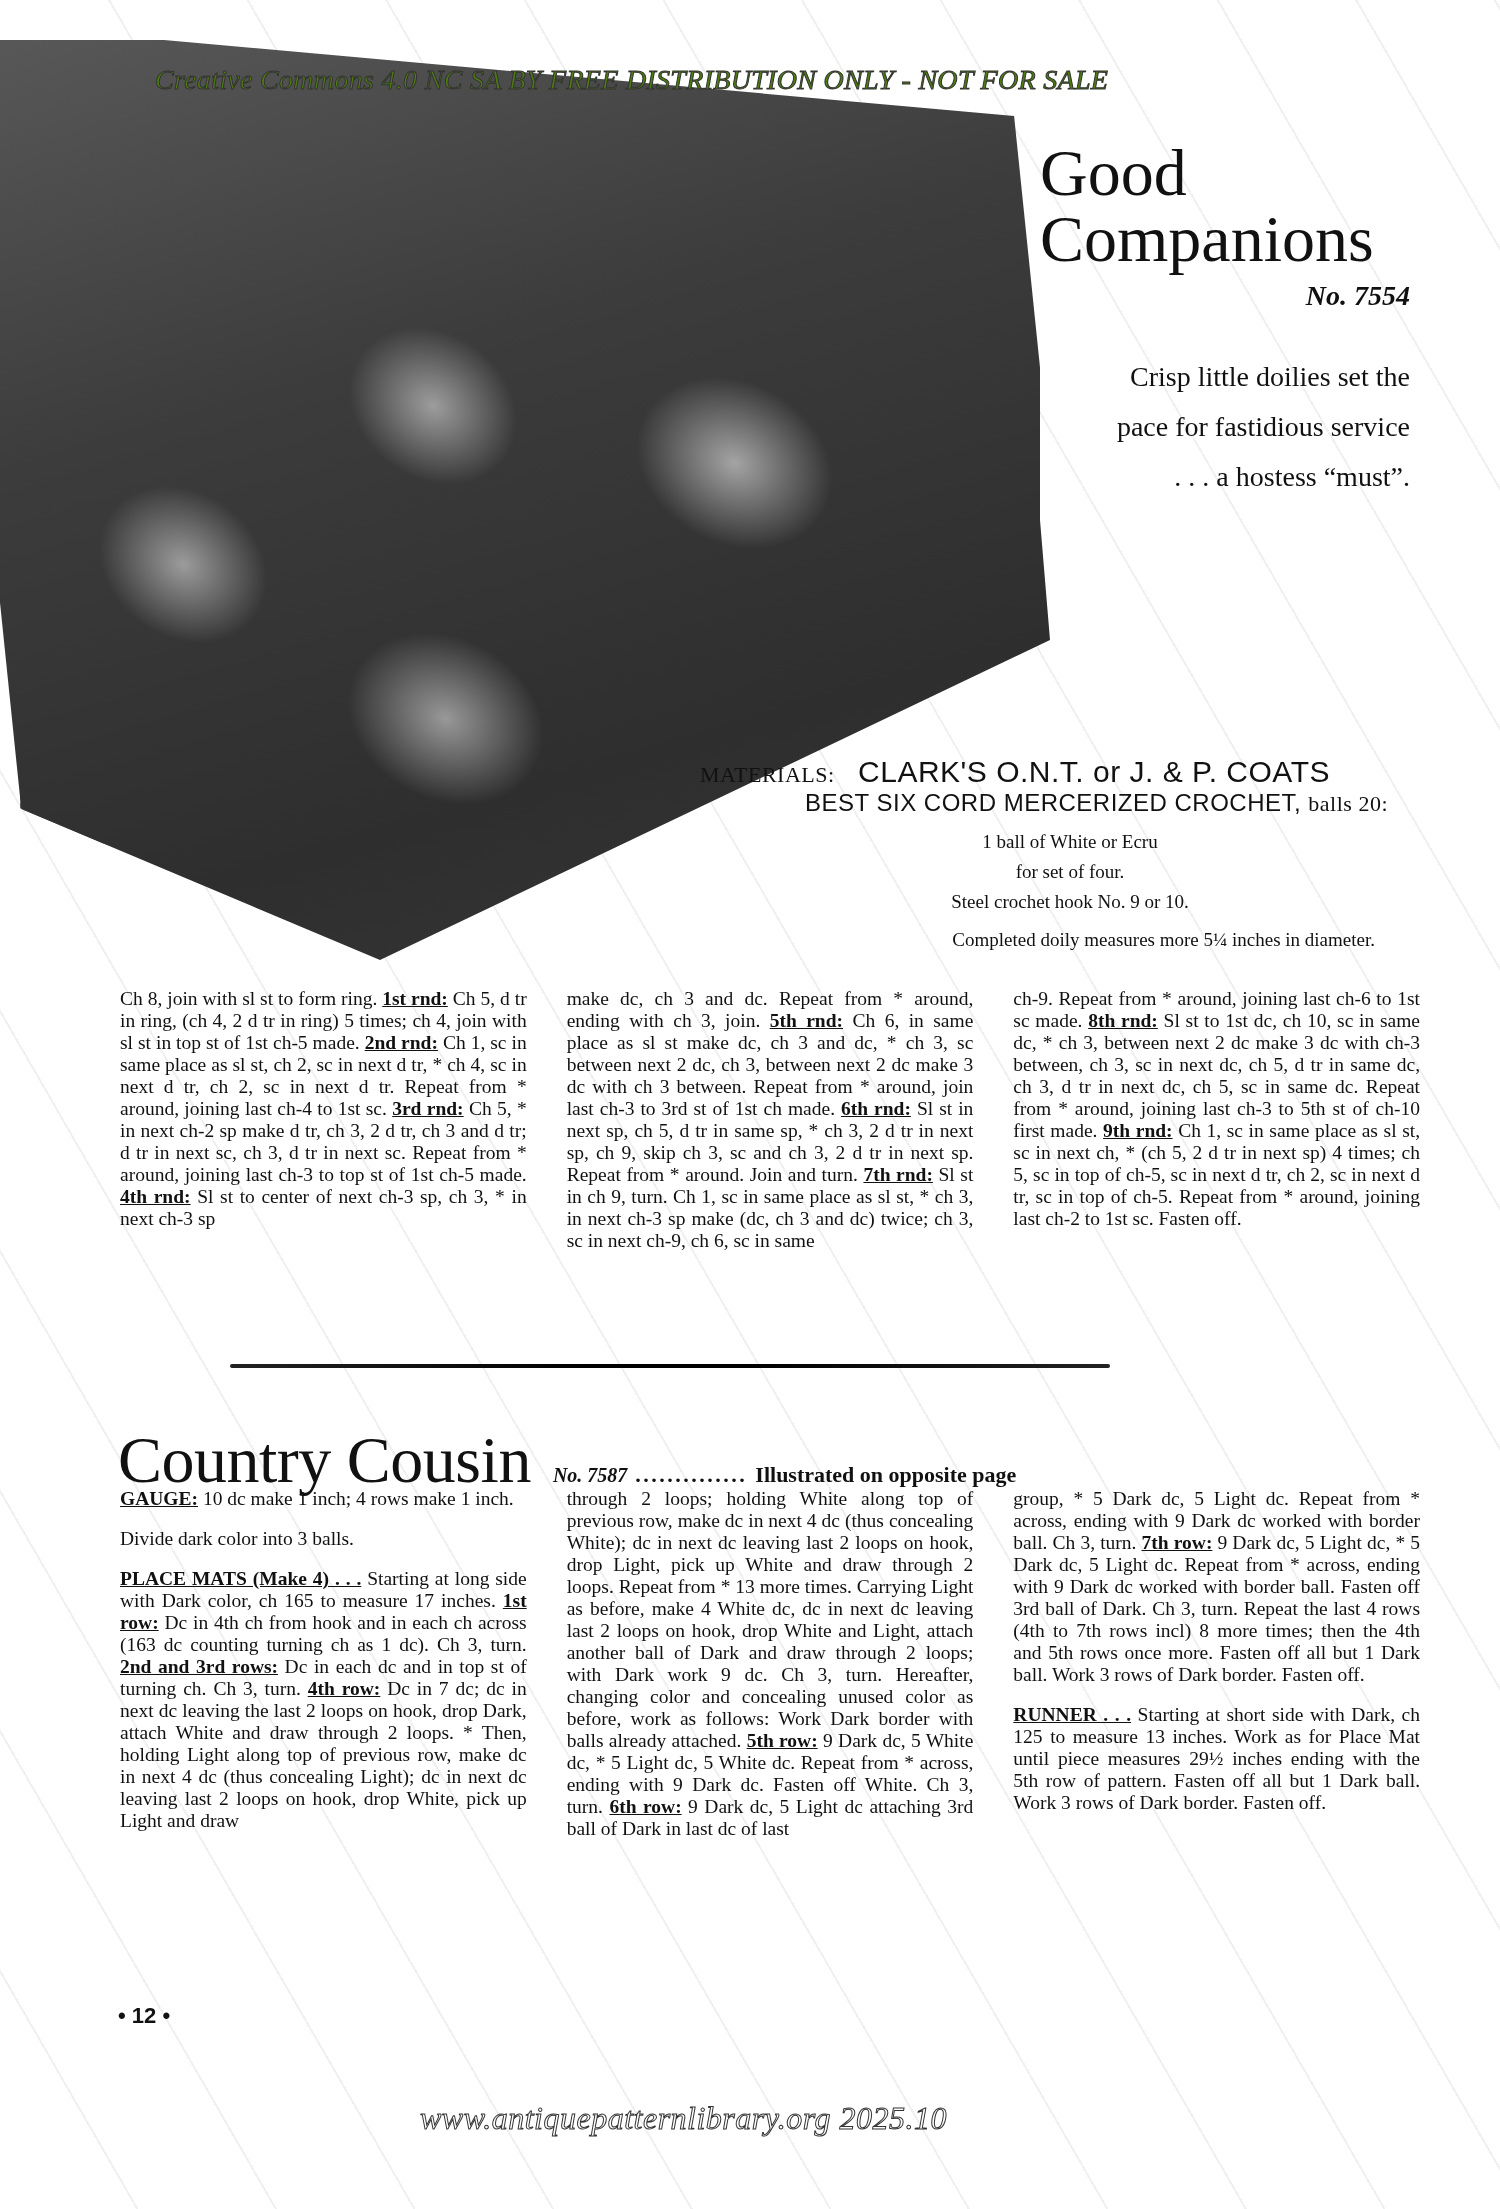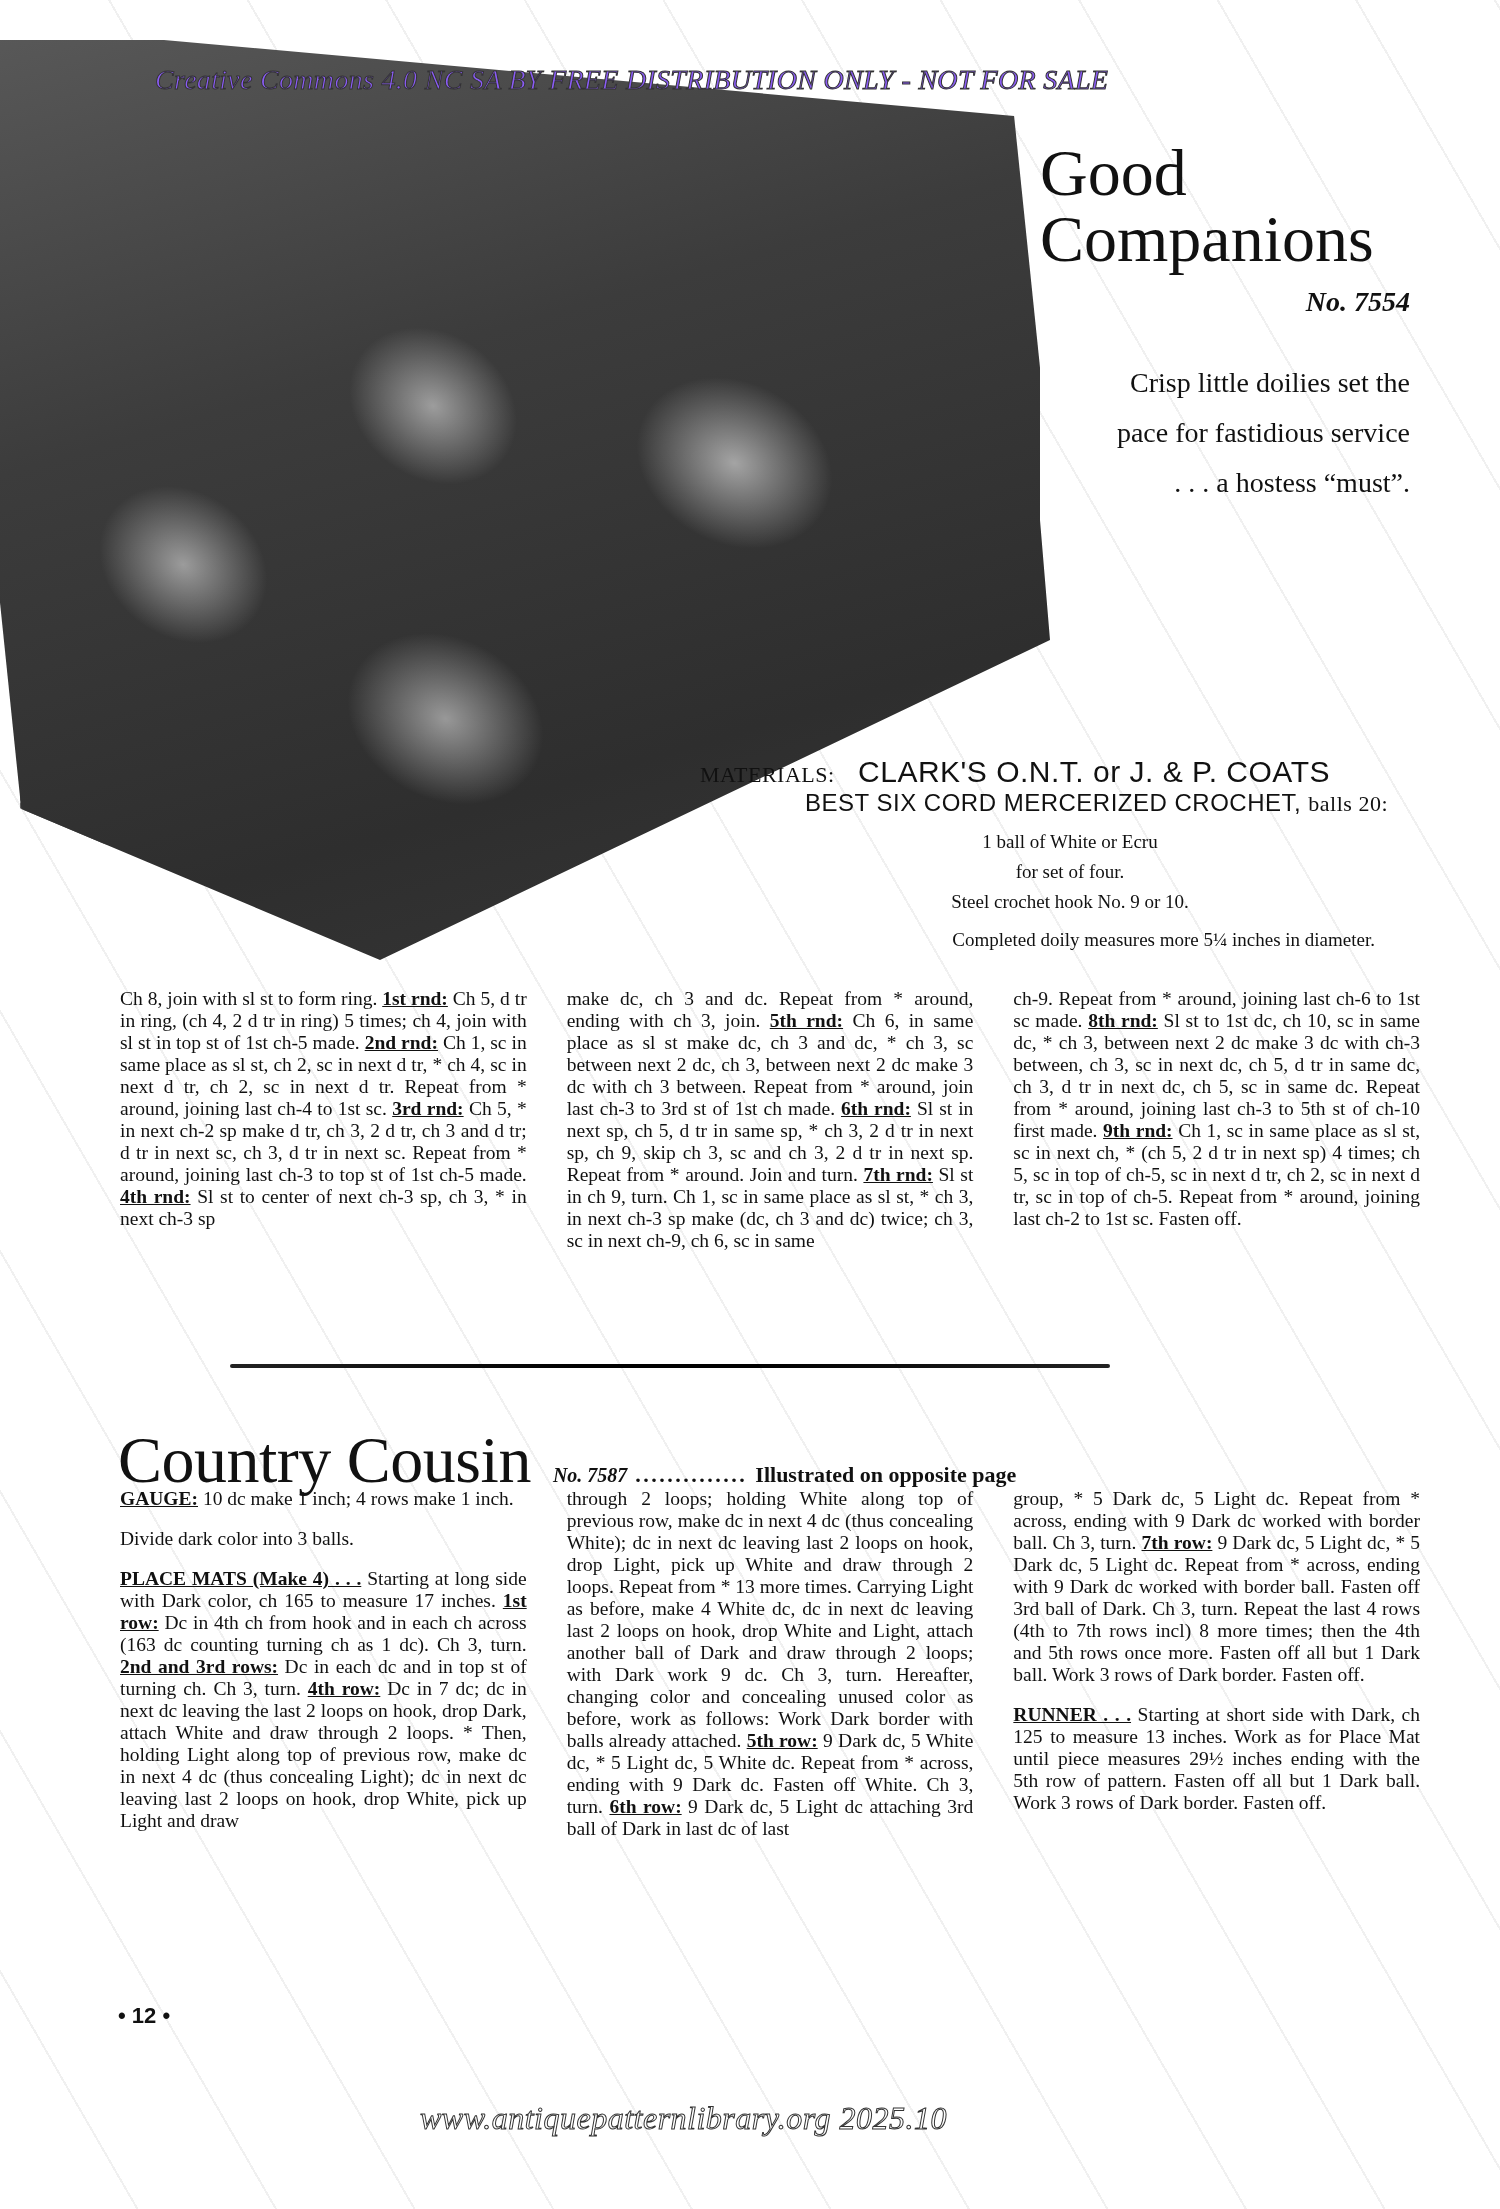--- a/index.html
+++ b/index.html
@@ -47,25 +47,25 @@
   .stem { position: absolute; width: 10px; background: rgba(220,220,220,0.55); }
   .tray {
     position: absolute; left: 20px; top: 690px; width: 80px; height: 150px;
     border: 4px dotted #bbb; background: linear-gradient(180deg,#888,#555);
     border-radius: 6px;
   }
 
   .cc-watermark {
     position: absolute; left: 155px; top: 64px; z-index: 3;
     font-family: "Liberation Serif", serif; font-style: italic; font-size: 28px;
-    color: #8b5cf6; -webkit-text-stroke: 1px #333; letter-spacing: 0.3px;
+    color: #4d7c0f; -webkit-text-stroke: 1px #333; letter-spacing: 0.3px;
   }
   .title-block { position: absolute; left: 1040px; top: 140px; width: 370px; z-index: 3; }
   .gc-title { font-size: 66px; line-height: 66px; margin: 0; font-weight: normal; }
-  .gc-no { font-style: italic; font-weight: bold; font-size: 28px; text-align: right; margin-top: 14px; }
+  .gc-no { font-style: italic; font-weight: bold; font-size: 28px; text-align: right; margin-top: 8px; }
   .gc-tagline { text-align: right; font-size: 28px; line-height: 50px; margin-top: 40px; }
 
   .materials { position: absolute; left: 700px; top: 755px; width: 700px; z-index: 3; }
   .mat-line1 { font-size: 22px; white-space: nowrap; }
   .mat-label { font-family: "Liberation Serif", serif; letter-spacing: 0.5px; }
   .mat-brand { font-family: "Liberation Sans", sans-serif; font-size: 30px; margin-left: 18px; letter-spacing: 0.5px;}
   .mat-line2 { font-family: "Liberation Sans", sans-serif; font-size: 24px; text-align: right; margin-right: 12px; white-space: nowrap; letter-spacing: 0.5px; }
   .mat-line2 .size { font-family: "Liberation Serif", serif; font-size: 22px; }
   .mat-details { text-align: center; font-size: 19px; line-height: 30px; margin-top: 10px; margin-left: 40px; }
   .mat-measure { text-align: right; font-size: 19px; margin-top: 12px; margin-right: 25px; }

